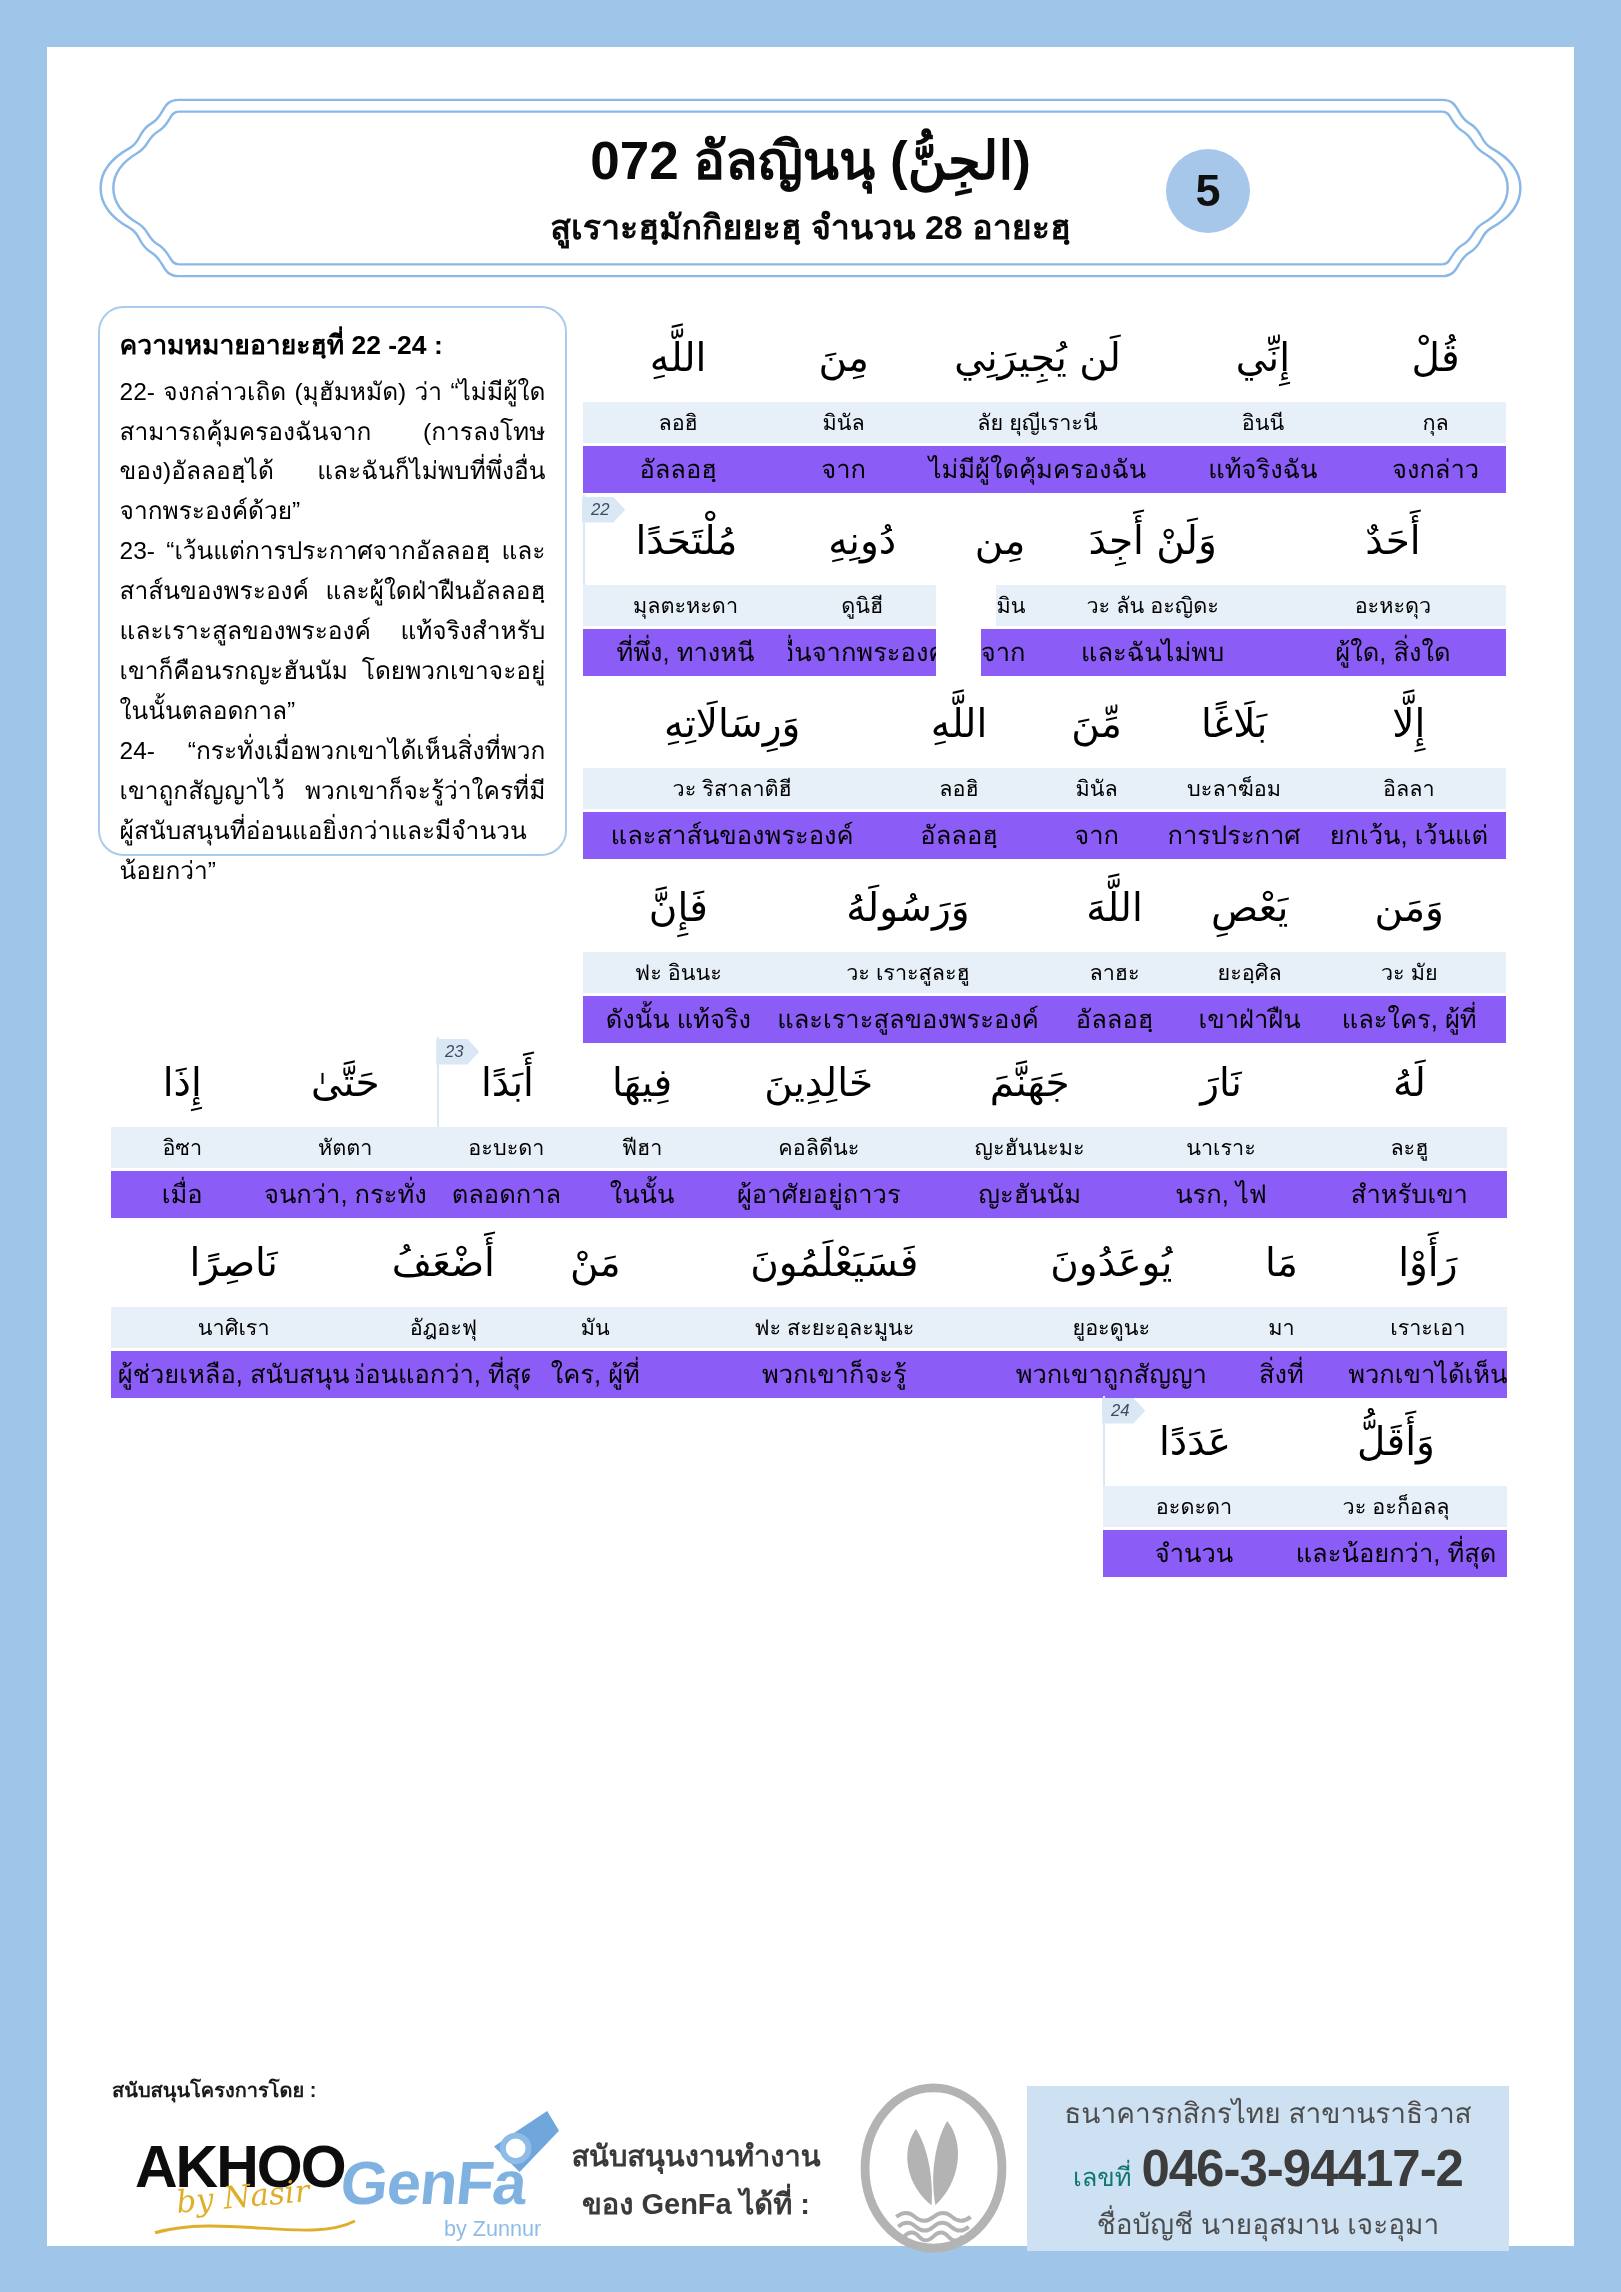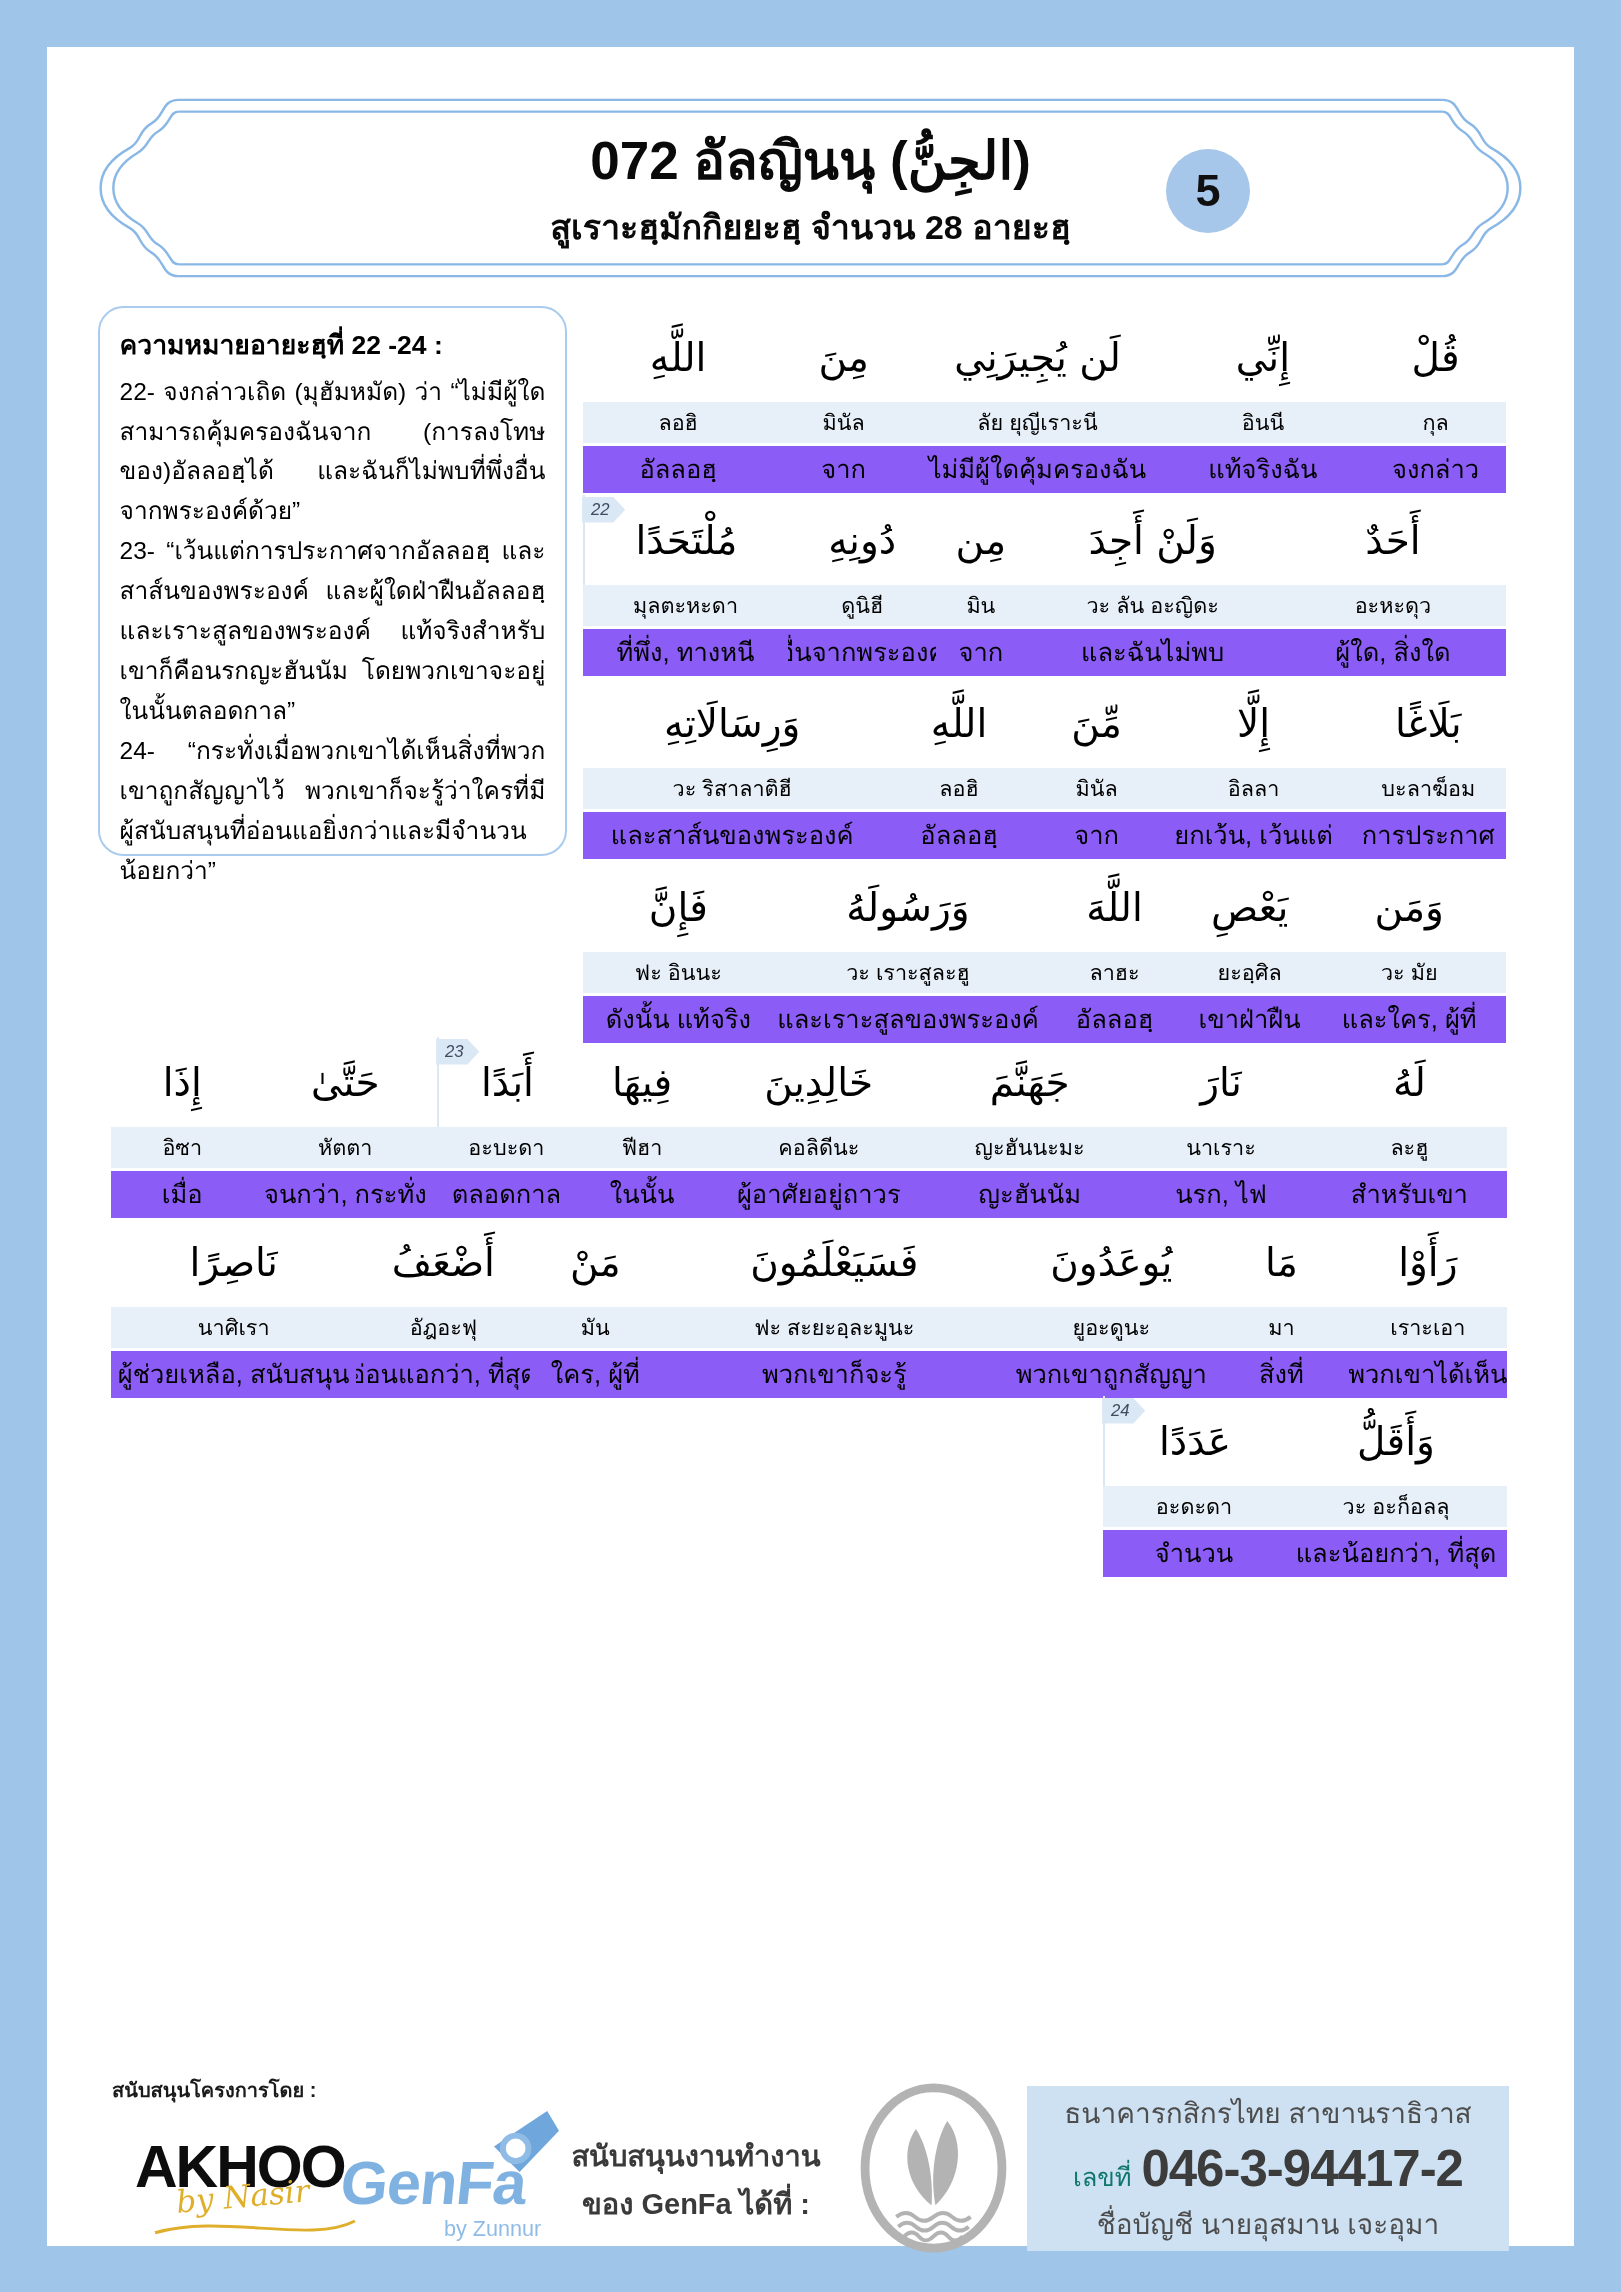--- a/index.html
+++ b/index.html
@@ -161,21 +161,21 @@
         <div class="word-col" style="flex-grow: 1.45;">
           <div class="arabic has-badge" dir="rtl">مُلْتَحَدًا<span class="verse-badge" dir="ltr">22</span></div>
           <div class="translit">มุลตะหะดา</div>
           <div class="translation">ที่พึ่ง, ทางหนี</div>
         </div>
         <div class="word-col" style="flex-grow: 1.05;">
           <div class="arabic" dir="rtl">دُونِهِ</div>
           <div class="translit">ดูนิฮี</div>
           <div class="translation">อื่นจากพระองค์</div>
         </div>
-        <div class="word-col" style="flex-grow: 0.63;">
+        <div class="word-col" style="flex-grow: 0.63; align-items: flex-end;">
           <div class="arabic" dir="rtl">مِن</div>
           <div class="translit">มิน</div>
           <div class="translation">จาก</div>
         </div>
         <div class="word-col" style="flex-grow: 1.8;">
           <div class="arabic" dir="rtl">وَلَنْ أَجِدَ</div>
           <div class="translit">วะ ลัน อะญิดะ</div>
           <div class="translation">และฉันไม่พบ</div>
         </div>
         <div class="word-col" style="flex-grow: 1.6;">
@@ -193,29 +193,29 @@
         <div class="word-col" style="flex-grow: 1;">
           <div class="arabic" dir="rtl">اللَّهِ</div>
           <div class="translit">ลอฮิ</div>
           <div class="translation">อัลลอฮฺ</div>
         </div>
         <div class="word-col" style="flex-grow: 0.77;">
           <div class="arabic" dir="rtl">مِّنَ</div>
           <div class="translit">มินัล</div>
           <div class="translation">จาก</div>
         </div>
+        <div class="word-col" style="flex-grow: 1;">
+          <div class="arabic" dir="rtl">بَلَاغًا</div>
+          <div class="translit">บะลาฆ็อม</div>
+          <div class="translation">การประกาศ</div>
+        </div>
         <div class="word-col" style="flex-grow: 1.25;">
           <div class="arabic" dir="rtl">إِلَّا</div>
           <div class="translit">อิลลา</div>
           <div class="translation">ยกเว้น, เว้นแต่</div>
-        </div>
-        <div class="word-col" style="flex-grow: 1;">
-          <div class="arabic" dir="rtl">بَلَاغًا</div>
-          <div class="translit">บะลาฆ็อม</div>
-          <div class="translation">การประกาศ</div>
         </div>
       </div>
       <div class="word-row" style="left: 583px; top: 862px; width: 923px;">
         <div class="word-col" style="flex-grow: 1.32;">
           <div class="arabic" dir="rtl">فَإِنَّ</div>
           <div class="translit">ฟะ อินนะ</div>
           <div class="translation">ดังนั้น แท้จริง</div>
         </div>
         <div class="word-col" style="flex-grow: 1.86;">
           <div class="arabic" dir="rtl">وَرَسُولَهُ</div>

